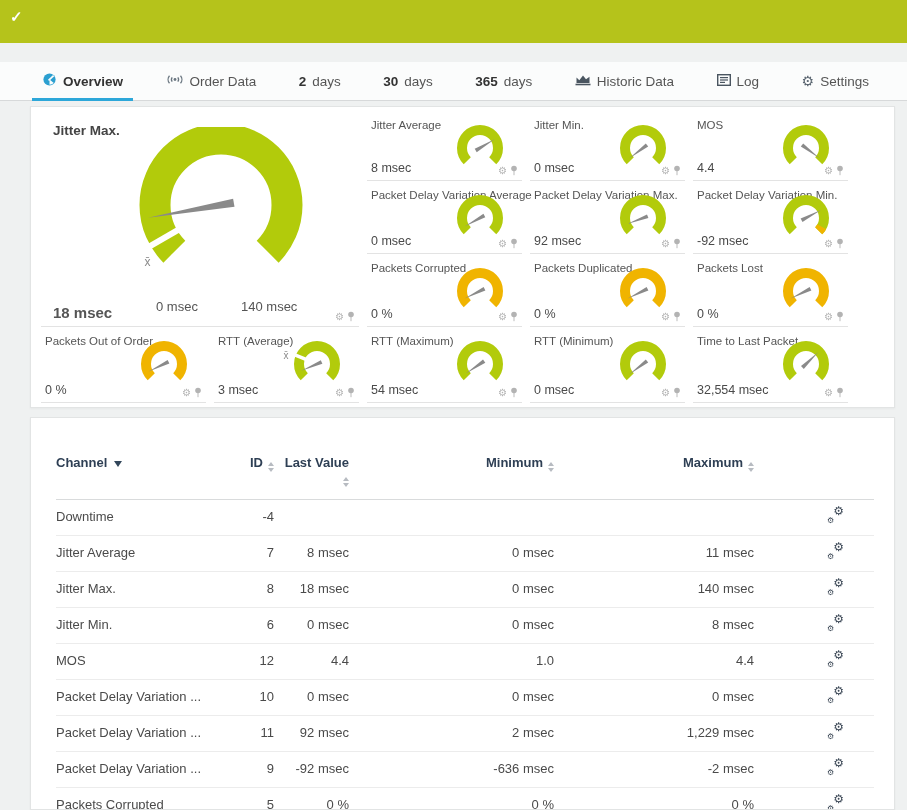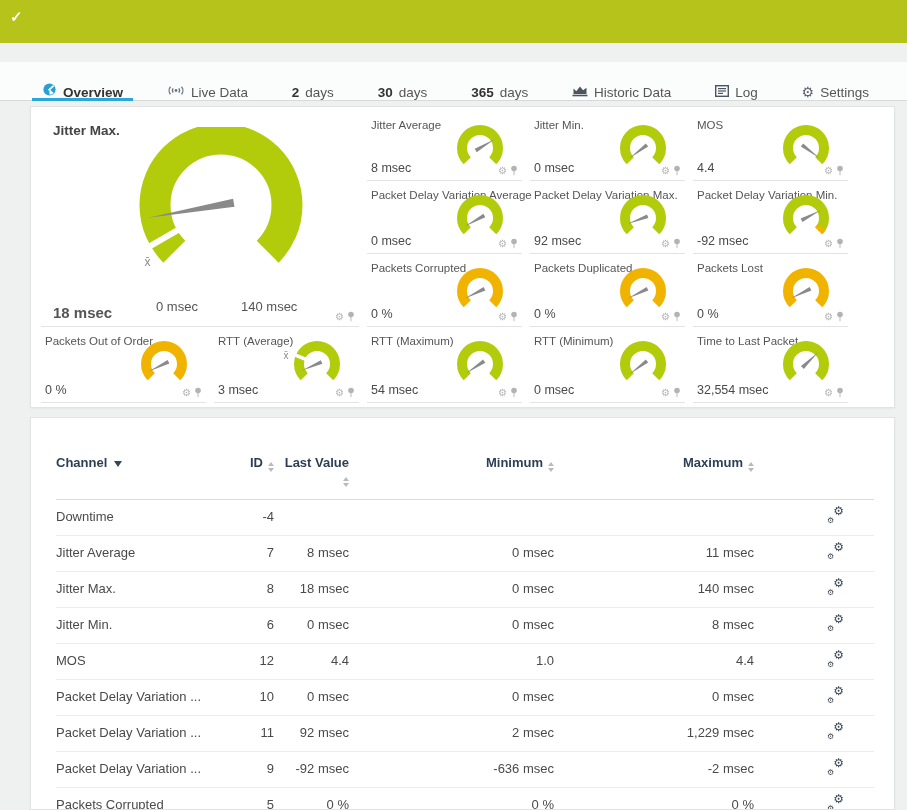--- a/index.html
+++ b/index.html
@@ -8,21 +8,21 @@
 .topbar{height:43px;background:#b5c31b;color:#fff;display:flex;align-items:flex-start;padding:5px 10px 0 8px}
 .check{font-size:15px;font-weight:bold;margin:3px 6px 0 2px}
 .titleline{display:flex;align-items:baseline}
 .kind{font-style:italic;font-size:16px;margin-right:7px}
 .sensortitle{font-weight:bold;font-size:16px}
 .flag{font-size:10px;margin-left:3px;position:relative;top:-6px;cursor:pointer}
 .stars{font-size:13px;margin-left:16px;letter-spacing:1.5px;position:relative;top:-1px;cursor:pointer}
 .status{font-size:12px;font-weight:bold;margin:2px 0 0 18px}
 .gapstrip{height:19px;background:#eff1f1}
 .tabbar{height:39px;background:#fbfcfc;border-bottom:1px solid #d7d9da;display:flex;justify-content:space-between;align-items:stretch;padding:0 36px 0 40px;font-size:13.5px;color:#555}
-.tab{display:flex;align-items:flex-end;gap:6px;position:relative;cursor:pointer;padding:0 2px}
+.tab{display:flex;align-items:center;gap:6px;position:relative;cursor:pointer;padding:0 2px}
 .tab.active{color:#333;font-weight:bold}
 .tab.active::after{content:"";position:absolute;left:-8px;right:-8px;bottom:-1px;height:3px;background:#2da7d9}
 .tab-num{color:#333;font-weight:bold}
 .tab-label{white-space:nowrap}
 .tab .gear-glyph{font-size:14px;color:#5a6570;line-height:14px}
 .card{background:#fff;border:1px solid #e2e4e4;margin-left:30px;width:865px;box-shadow:0 1px 2px rgba(0,0,0,.04)}
 .gauges-card{margin-top:5px;height:302px;padding:6px 10px;display:grid;grid-template-columns:165px 145px 155px 155px 155px;grid-template-rows:68px 71px 71px 74px;column-gap:8px;row-gap:2px}
 .big-gauge{grid-column:1/3;grid-row:1/4;position:relative;border-bottom:1px solid #e3e3e3}
 .bg-title{position:absolute;top:10px;left:12px;font-size:13.5px;font-weight:bold;color:#444}
 .bg-dial{position:absolute;top:14px;right:50px}
@@ -75,21 +75,21 @@
       <div class="tab">
         <span class="tab-icon"><svg width="18" height="13" viewBox="0 0 18 13">
             <g stroke="#6a7680" fill="none" stroke-width="1.3">
               <path d="M3.5 2.8 a5.6 5.6 0 0 0 0 7.4"></path>
               <path d="M14.5 2.8 a5.6 5.6 0 0 1 0 7.4"></path>
               <path d="M6.2 4.4 a3.4 3.4 0 0 0 0 4.2"></path>
               <path d="M11.8 4.4 a3.4 3.4 0 0 1 0 4.2"></path>
             </g>
             <circle cx="9" cy="6.5" r="1.4" fill="#6a7680"></circle>
           </svg></span>
-        <span class="tab-label">Live Data</span>
+        <span class="tab-label">Order Data</span>
       </div>
       <div class="tab">
         <span class="tab-num">2</span>
         <span class="tab-label">days</span>
       </div>
       <div class="tab">
         <span class="tab-num">30</span>
         <span class="tab-label">days</span>
       </div>
       <div class="tab">

